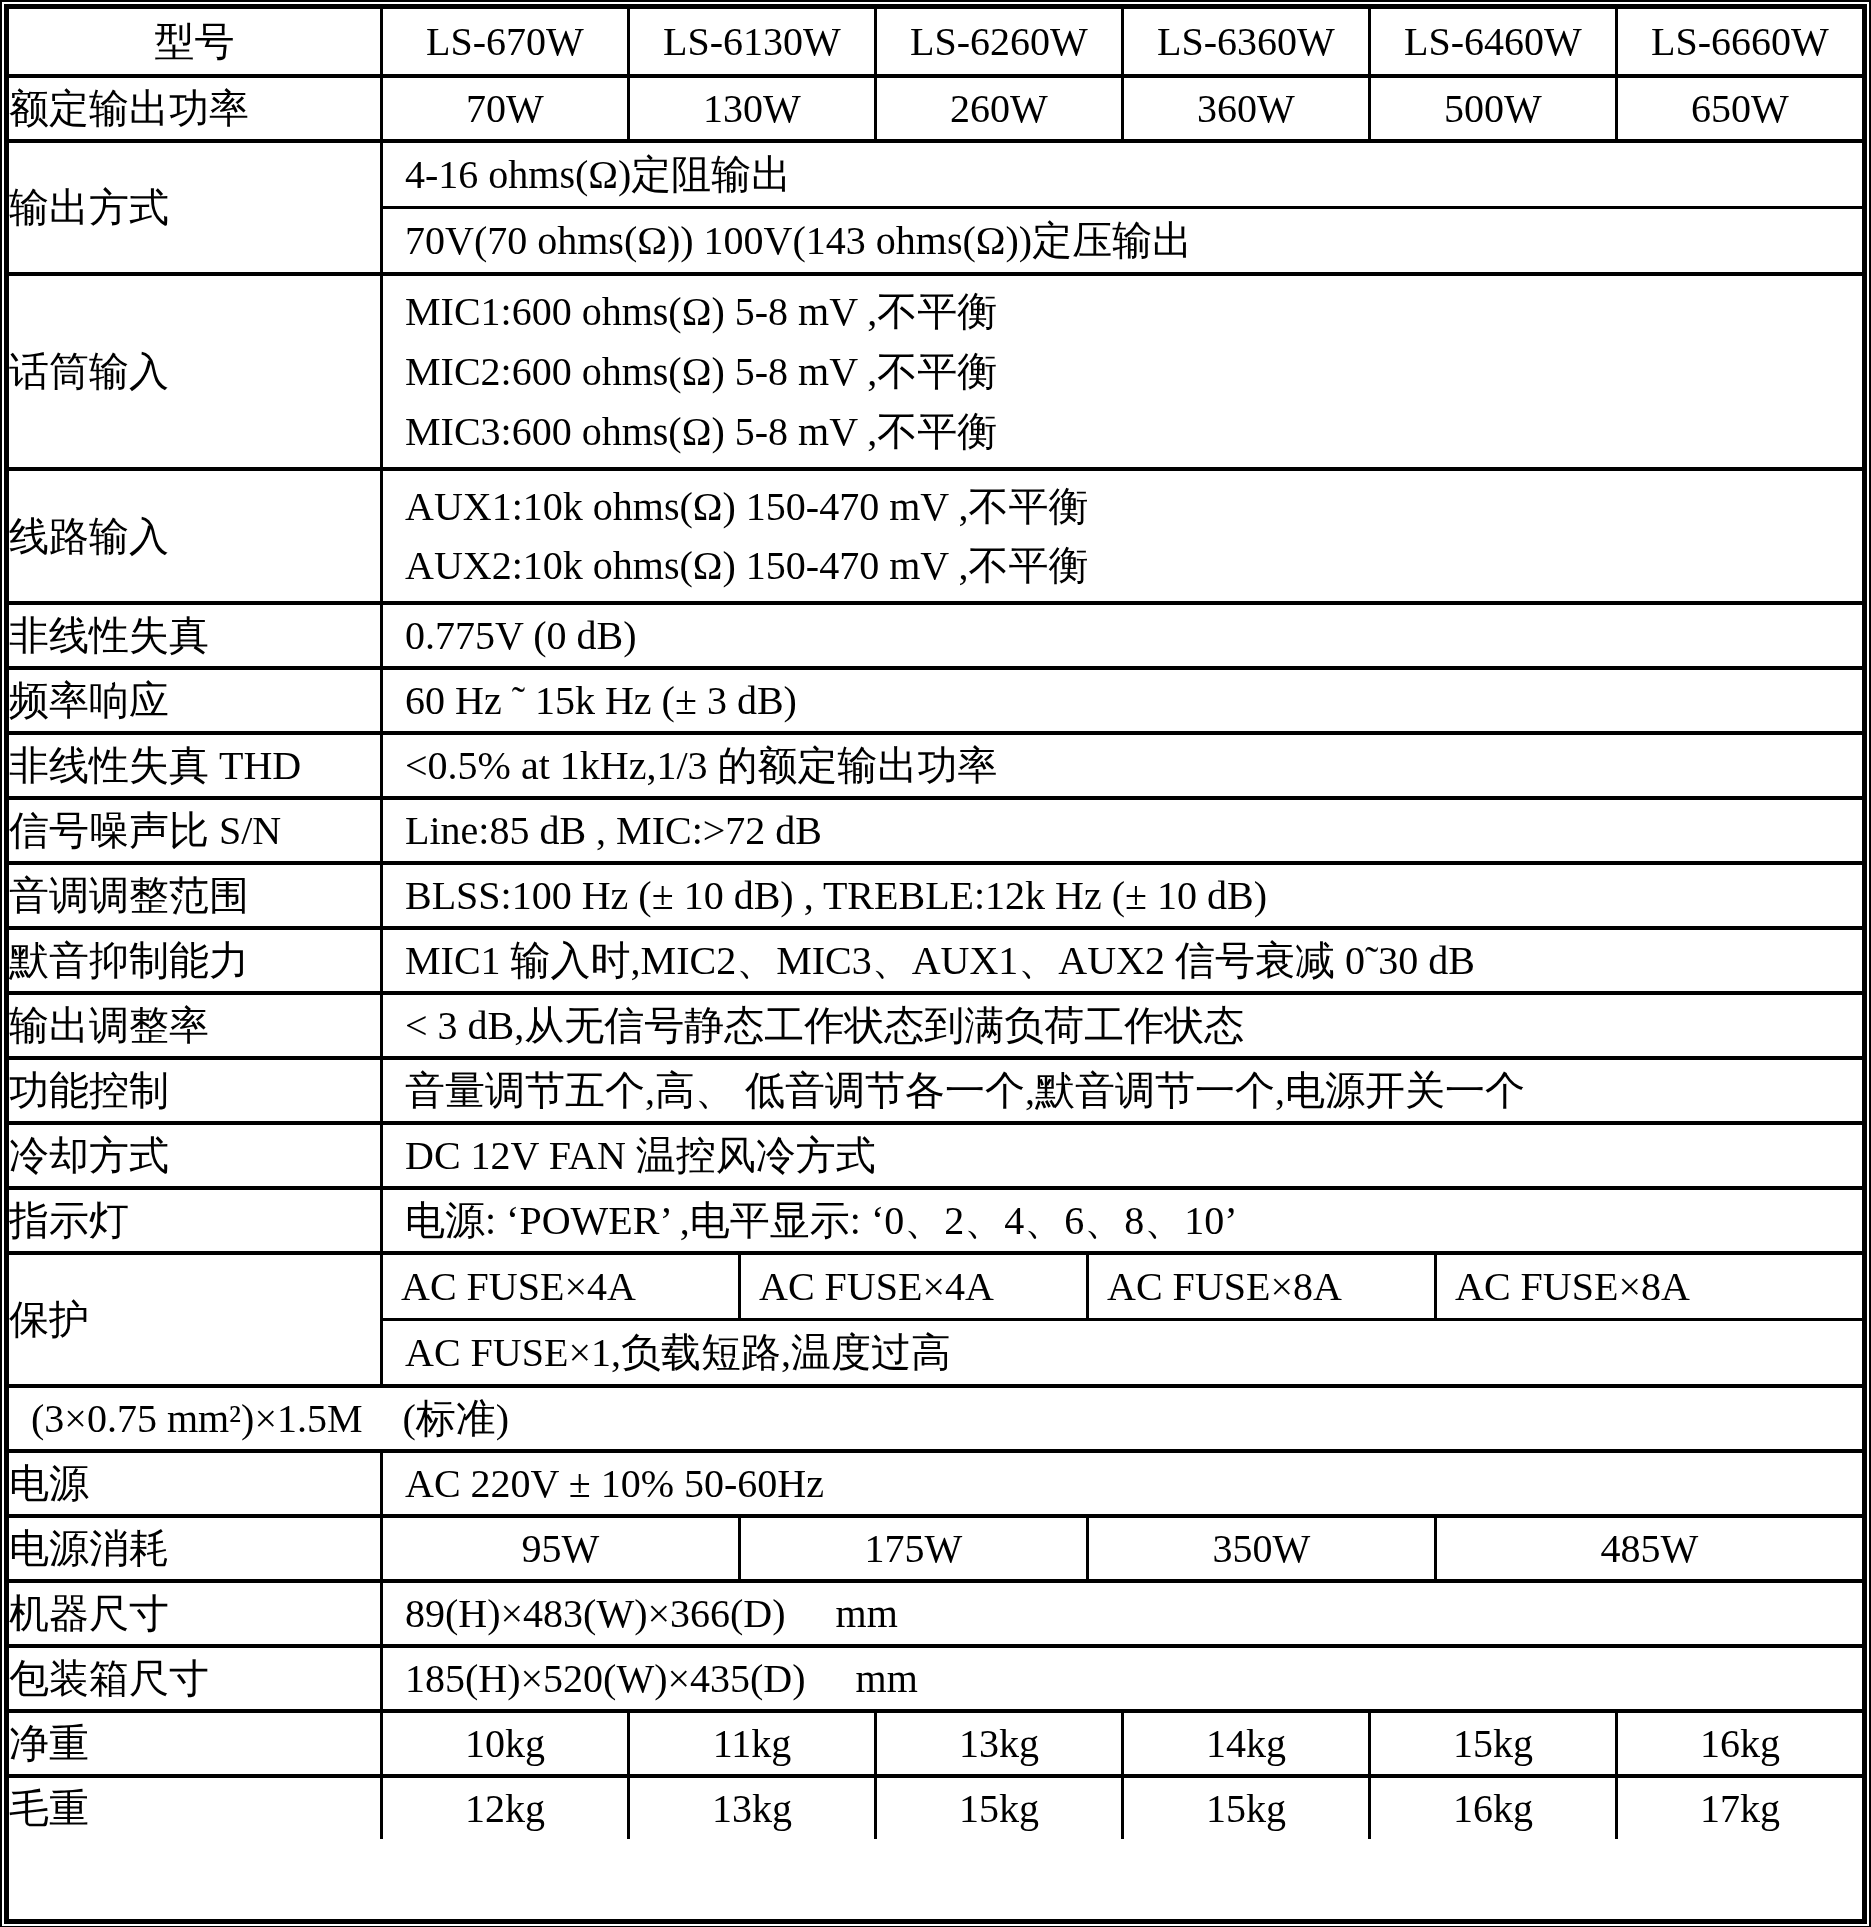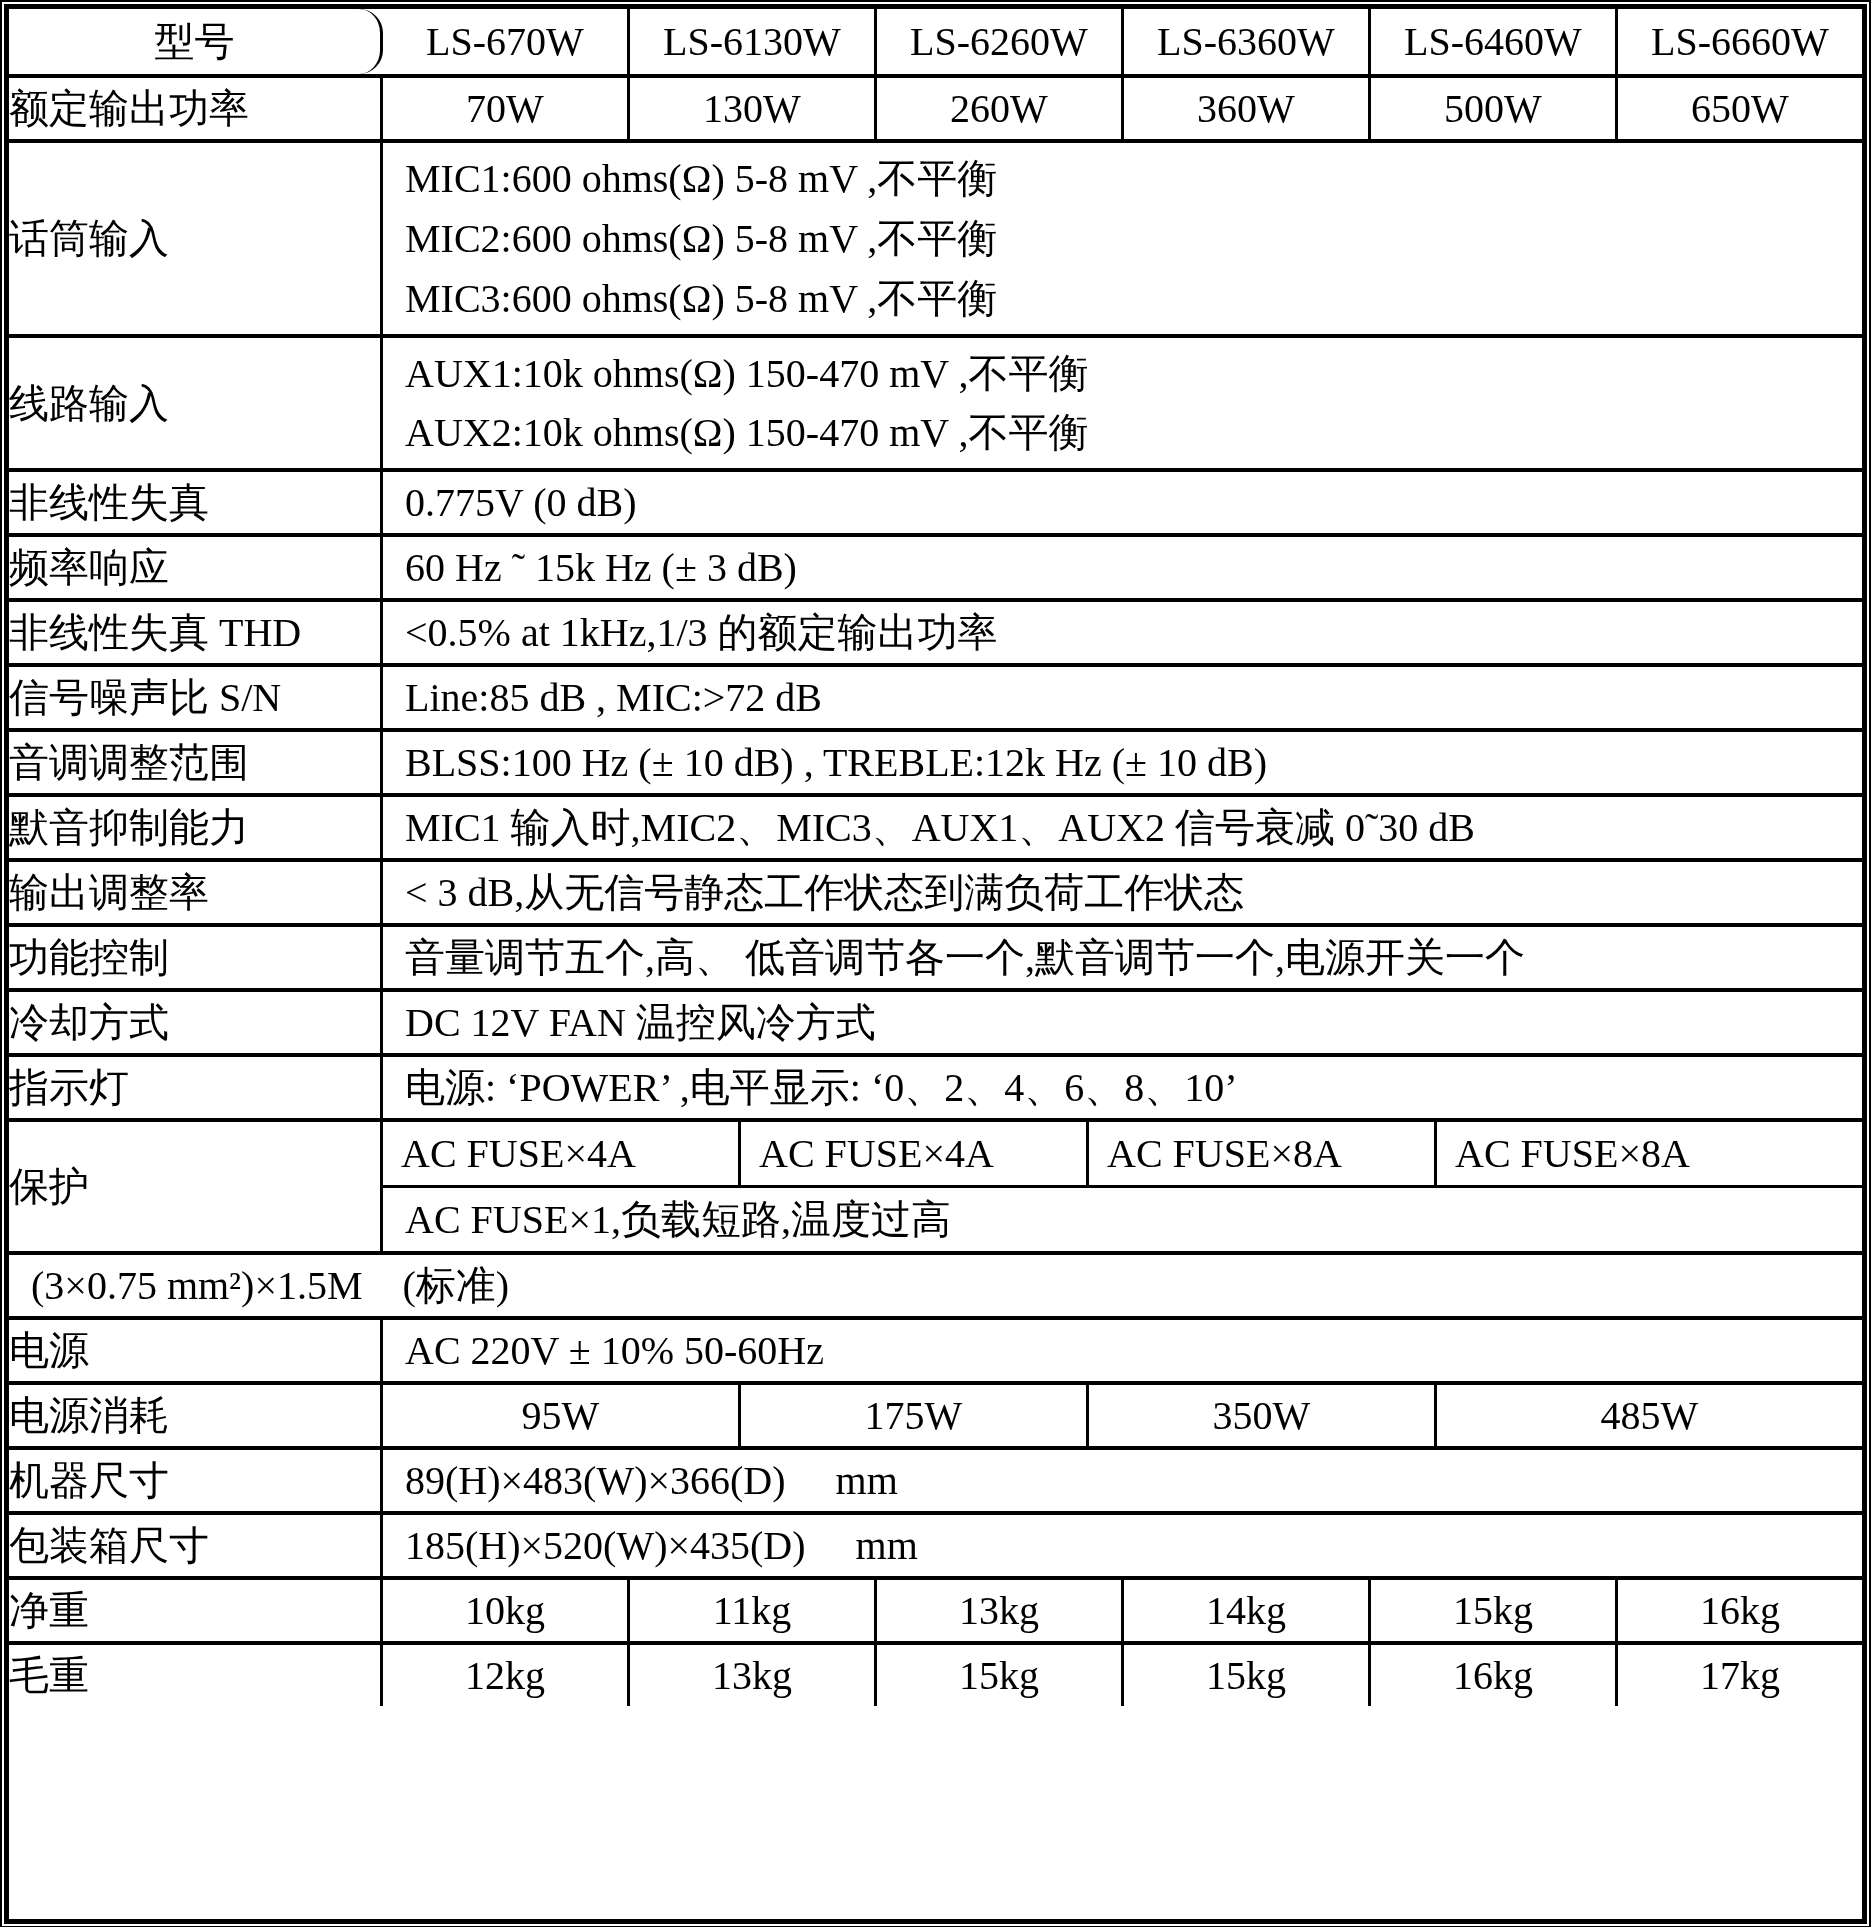--- a/index.html
+++ b/index.html
@@ -23,21 +23,21 @@
   .h1{height:65px;}
   .hspan2{height:133px;}
   .hmic{height:195px;}
   .haux{height:134px;}
   .label{
     flex:0 0 374px;box-sizing:border-box;
     border-right:3px solid #000;
     display:flex;align-items:center;
     white-space:pre;
   }
-  .label.center{justify-content:center;padding-left:0;border-radius:24px;}
+  .label.center{justify-content:center;padding-left:0;}
   .val{
     flex:1 1 auto;min-width:0;box-sizing:border-box;
     display:flex;align-items:center;
     padding-left:22px;
     white-space:pre;
     overflow:hidden;
   }
   .subcol{flex:1 1 auto;min-width:0;display:flex;flex-direction:column;}
   .subrow{flex:1 1 0;display:flex;box-sizing:border-box;}
   .subrow + .subrow{border-top:3px solid #000;}
@@ -85,20 +85,31 @@
       <div class="cells cells6">
         <div class="cell">70W</div>
         <div class="cell">130W</div>
         <div class="cell">260W</div>
         <div class="cell">360W</div>
         <div class="cell">500W</div>
         <div class="cell">650W</div>
       </div>
     </div>
 
+    <div class="row hspan2">
+      <div class="label">输出方式</div>
+      <div class="subcol">
+        <div class="subrow">
+          <div class="val">4-16 ohms(Ω)定阻输出</div>
+        </div>
+        <div class="subrow">
+          <div class="val">70V(70 ohms(Ω)) 100V(143 ohms(Ω))定压输出</div>
+        </div>
+      </div>
+    </div>
 
     <div class="row hmic">
       <div class="label">话筒输入</div>
       <div class="multiline">
         <div>MIC1:600 ohms(Ω) 5-8 mV ,不平衡</div>
         <div>MIC2:600 ohms(Ω) 5-8 mV ,不平衡</div>
         <div>MIC3:600 ohms(Ω) 5-8 mV ,不平衡</div>
       </div>
     </div>
 

